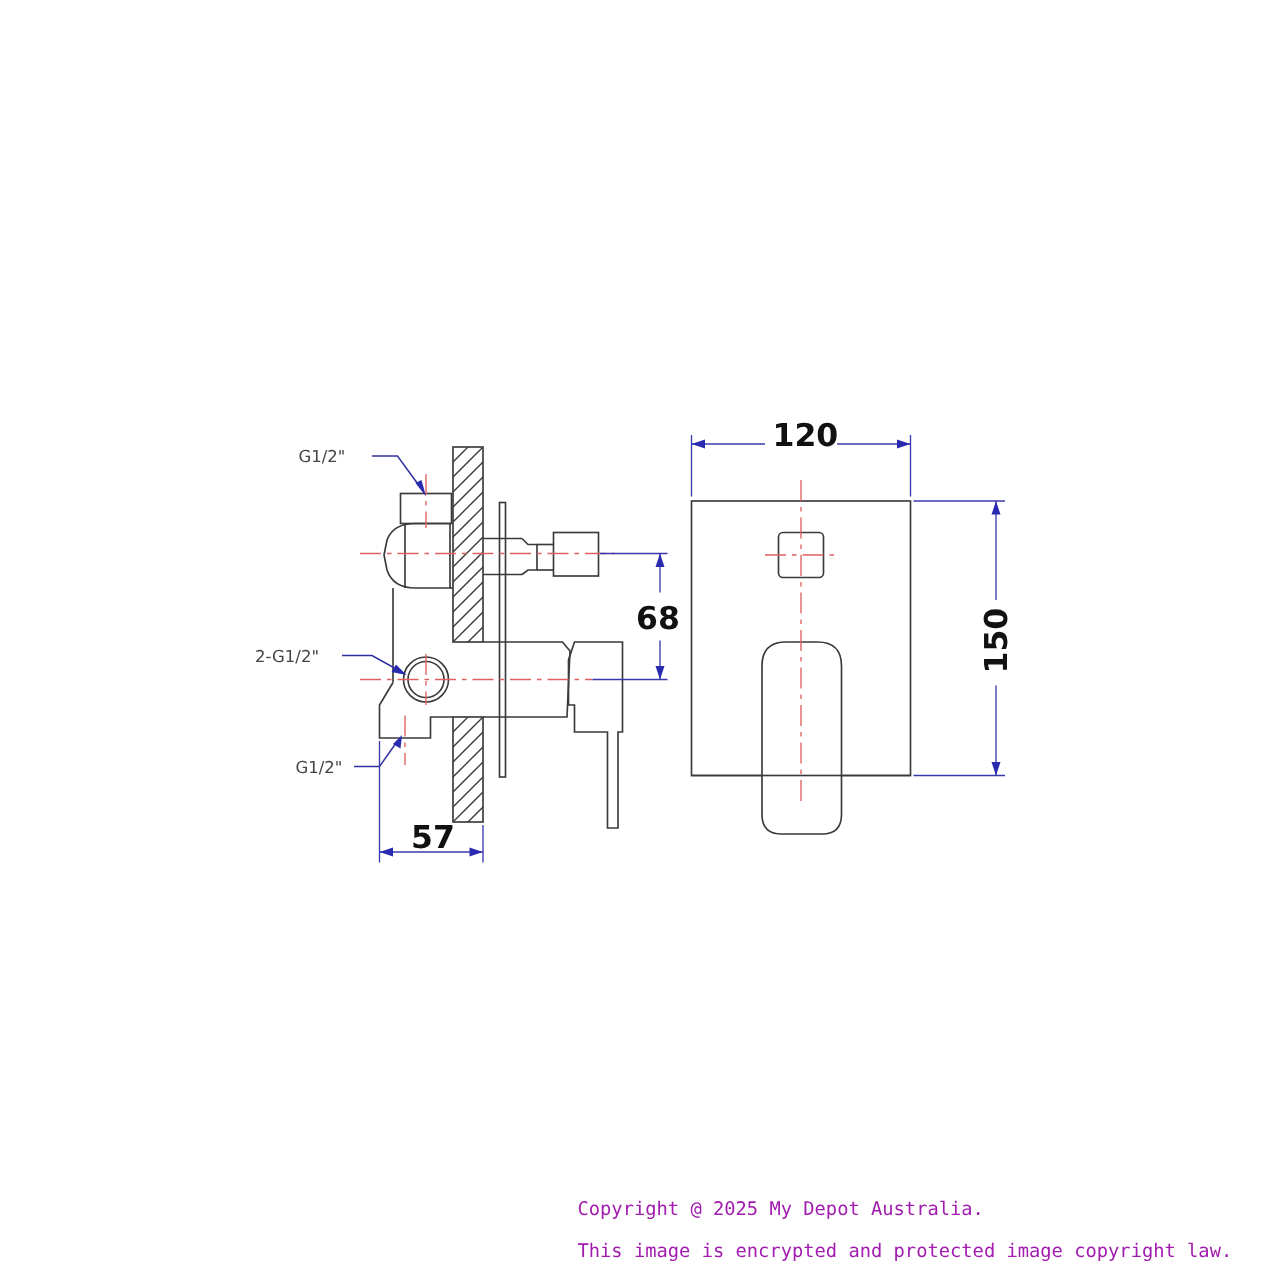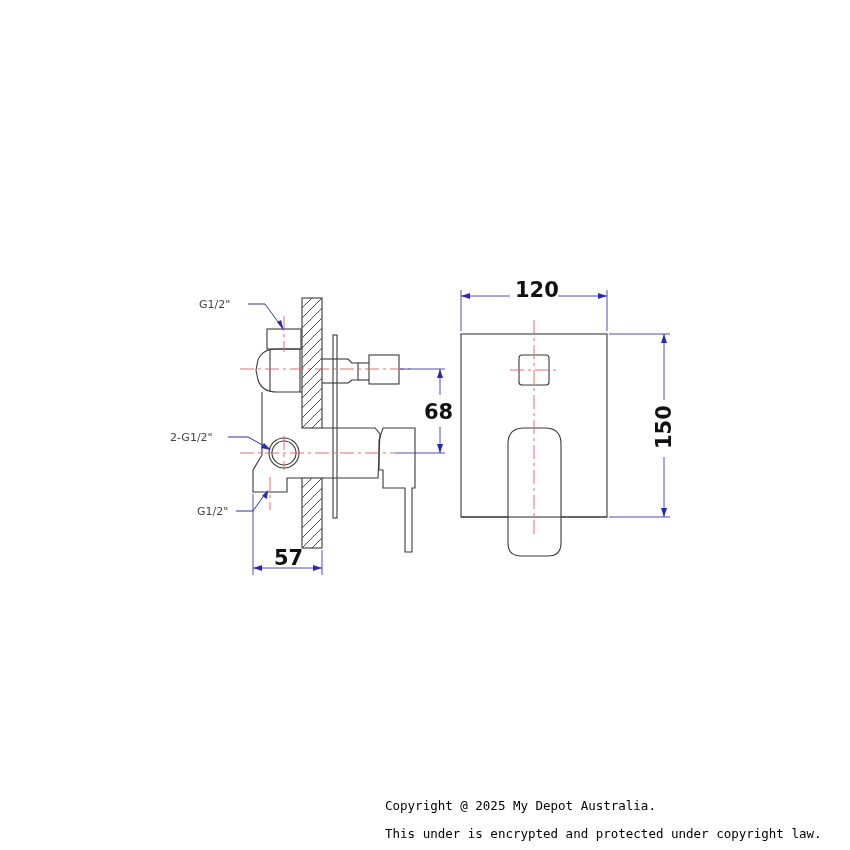--- a/index.html
+++ b/index.html
@@ -6,21 +6,21 @@
   body { width: 850px; height: 850px; position: relative; overflow: hidden; font-family: "DejaVu Sans", sans-serif; }
   #drawing { position: absolute; left: 0; top: 0; }
   .part { fill: none; stroke: #3a3a3a; stroke-width: 1.1; }
   .center { fill: none; stroke: #e06060; stroke-width: 0.9; stroke-dasharray: 14 4 3 4; }
   .dim { fill: none; stroke: #3a3ab0; stroke-width: 0.9; }
   .hatch { stroke: #3a3a3a; stroke-width: 0.9; }
   .leader { fill: none; stroke: #3030a0; stroke-width: 1; }
   .arrow { fill: #2a2ab0; }
   .label-small { font-family: "DejaVu Sans", sans-serif; font-size: 11px; fill: #444; }
   .label-dim { font-family: "DejaVu Sans", sans-serif; font-weight: bold; font-size: 21px; fill: #111; }
-  .watermark { position: absolute; font-family: "DejaVu Sans Mono", monospace; font-size: 12.5px; color: #000000; white-space: nowrap; text-align: right; }
+  .watermark { position: absolute; font-family: "DejaVu Sans Mono", monospace; font-size: 12.5px; color: #a21caf; white-space: nowrap; text-align: right; }
 </style>
 </head>
 <body>
 
 <svg id="drawing" width="850" height="850" viewBox="0 0 850 850" xmlns="http://www.w3.org/2000/svg">
   <defs>
     <clipPath id="wallTop">
         <rect x="302" y="298" width="20" height="130"></rect>
       </clipPath>
     <clipPath id="wallBot">
@@ -165,13 +165,13 @@
       <line class="dim" x1="664" y1="334" x2="664" y2="400"></line>
       <line class="dim" x1="664" y1="457" x2="664" y2="517"></line>
       <polygon class="arrow" points="664,334 661,343 667,343"></polygon>
       <polygon class="arrow" points="664,517 661,508 667,508"></polygon>
       <text class="label-dim" x="0" y="0" transform="translate(671,449) rotate(-90)">150</text>
     </g>
   </g>
 </svg>
 
 <div class="watermark" style="left:385px; top:798px;">Copyright @ 2025 My Depot Australia.</div>
-<div class="watermark" style="left:385px; top:826px;">This under is encrypted and protected under copyright law.</div>
+<div class="watermark" style="left:385px; top:826px;">This image is encrypted and protected image copyright law.</div>
 
 </body></html>

